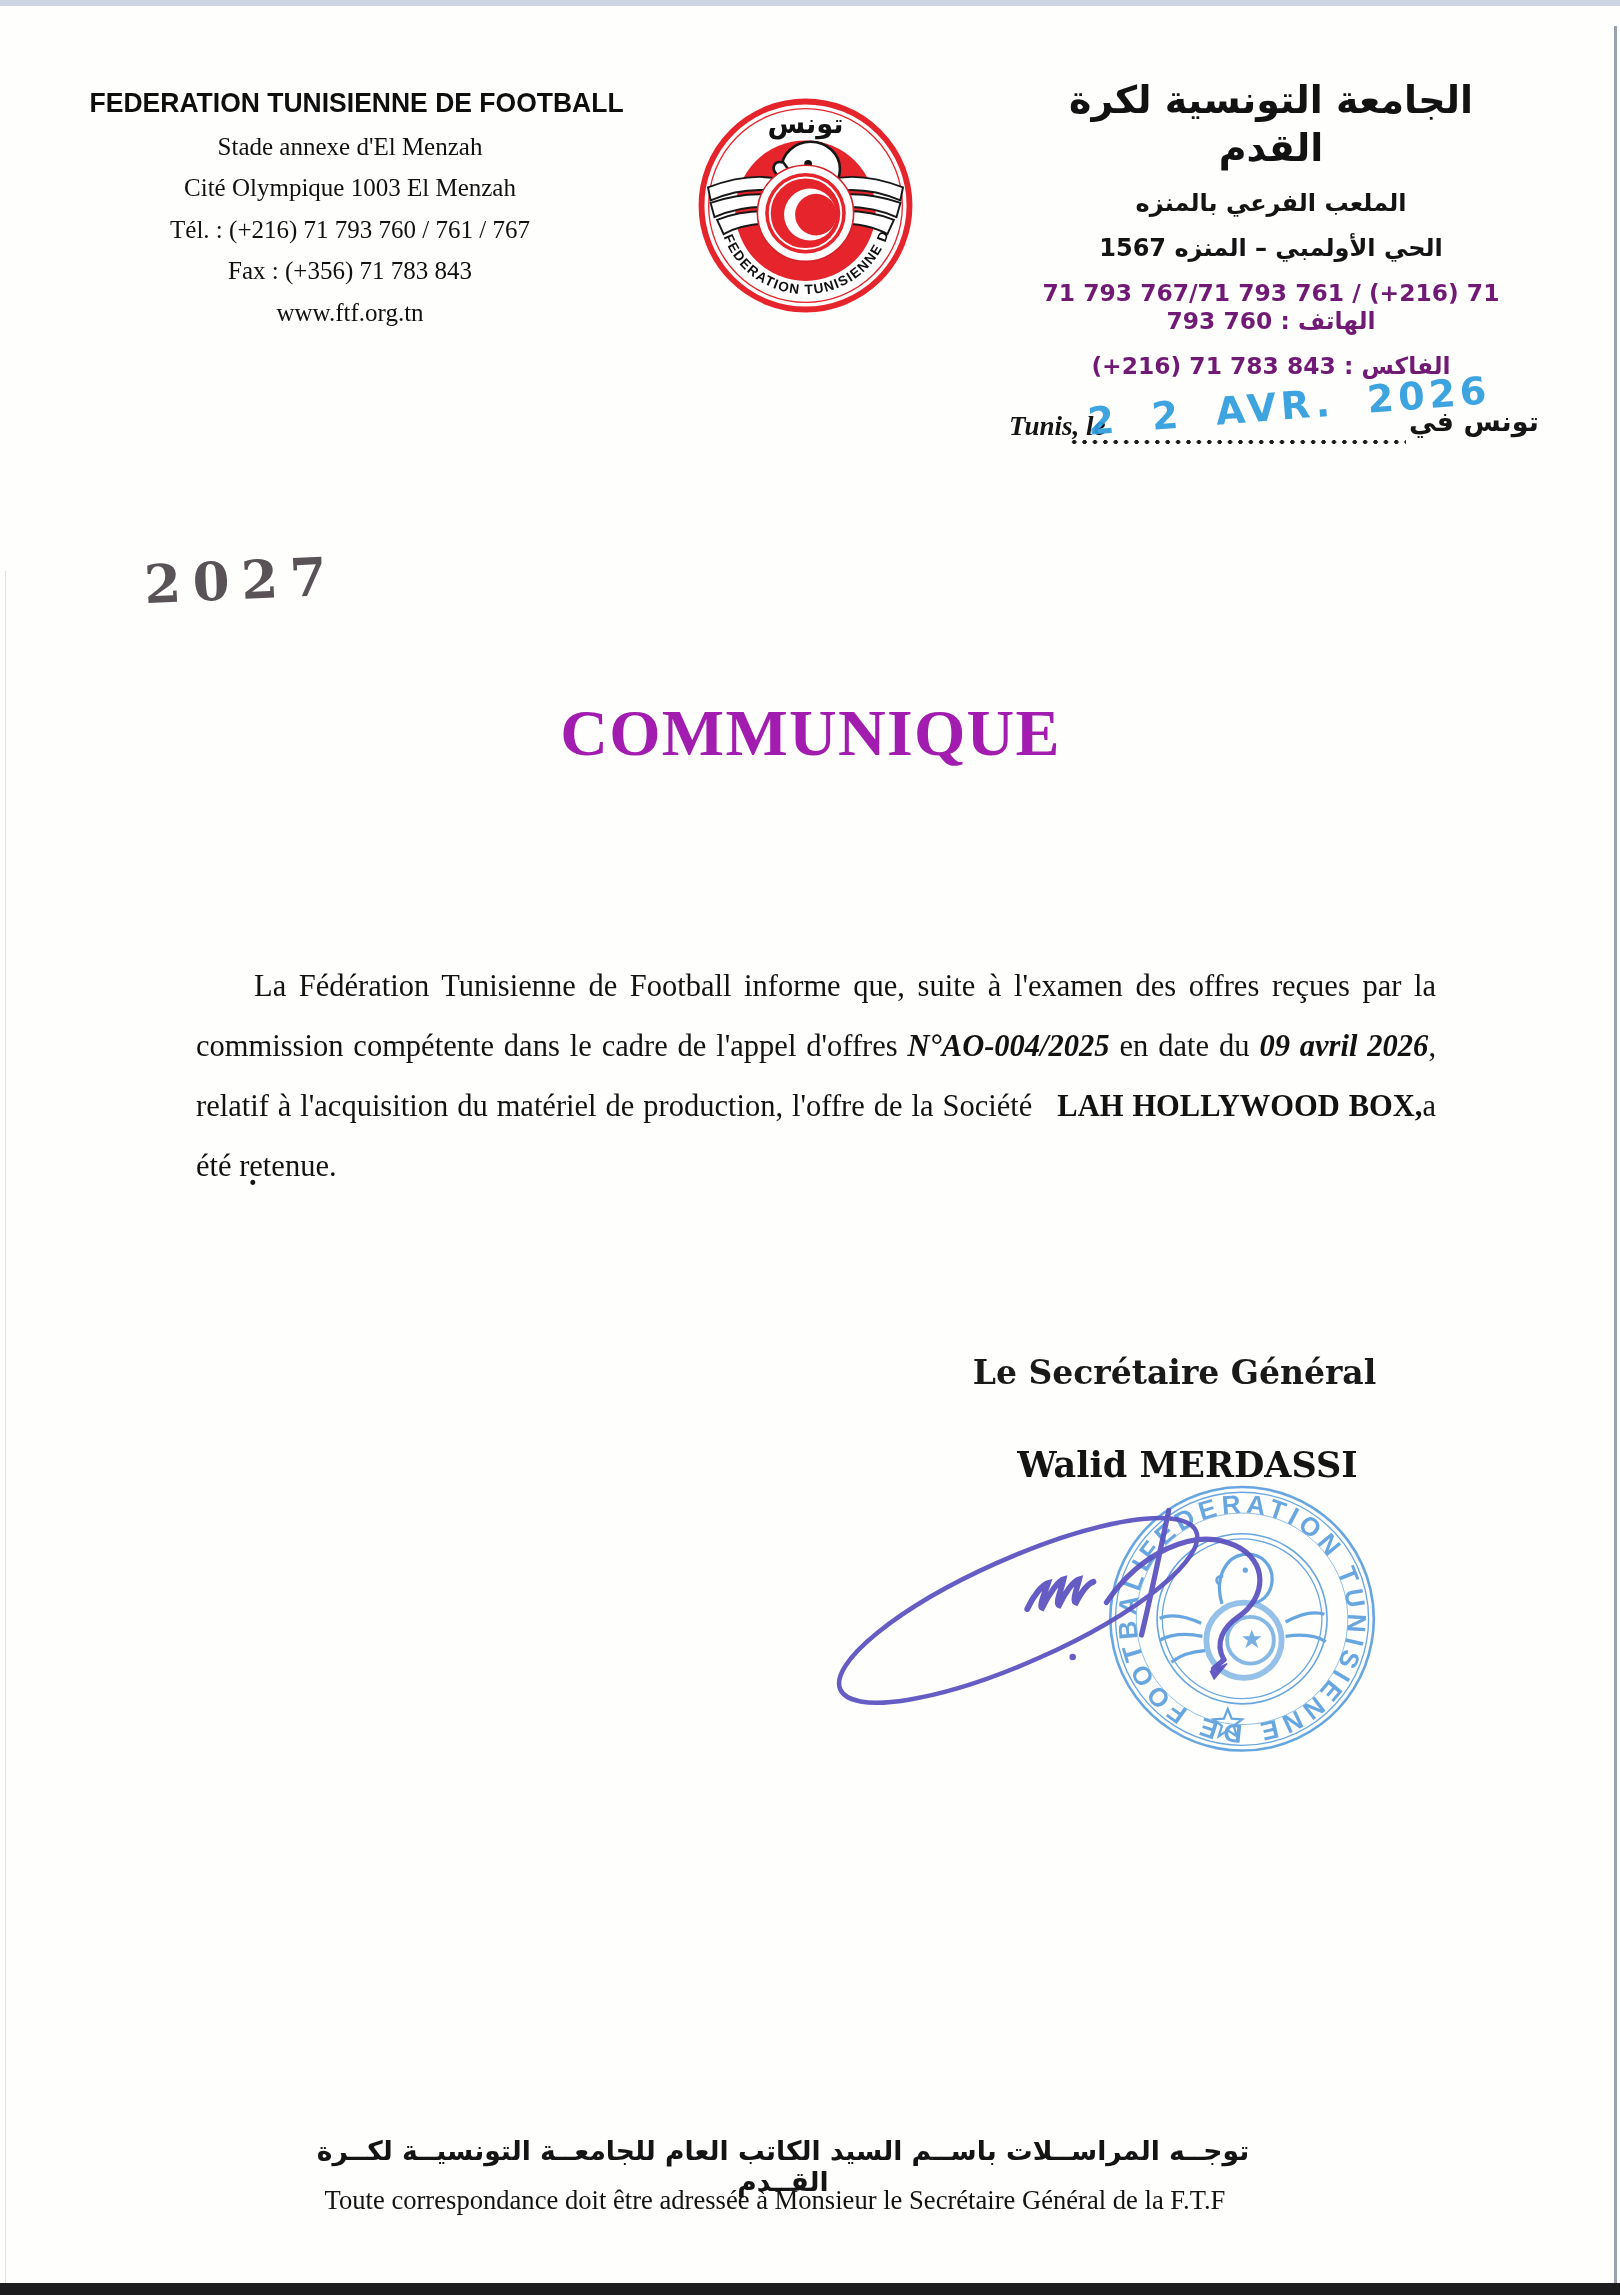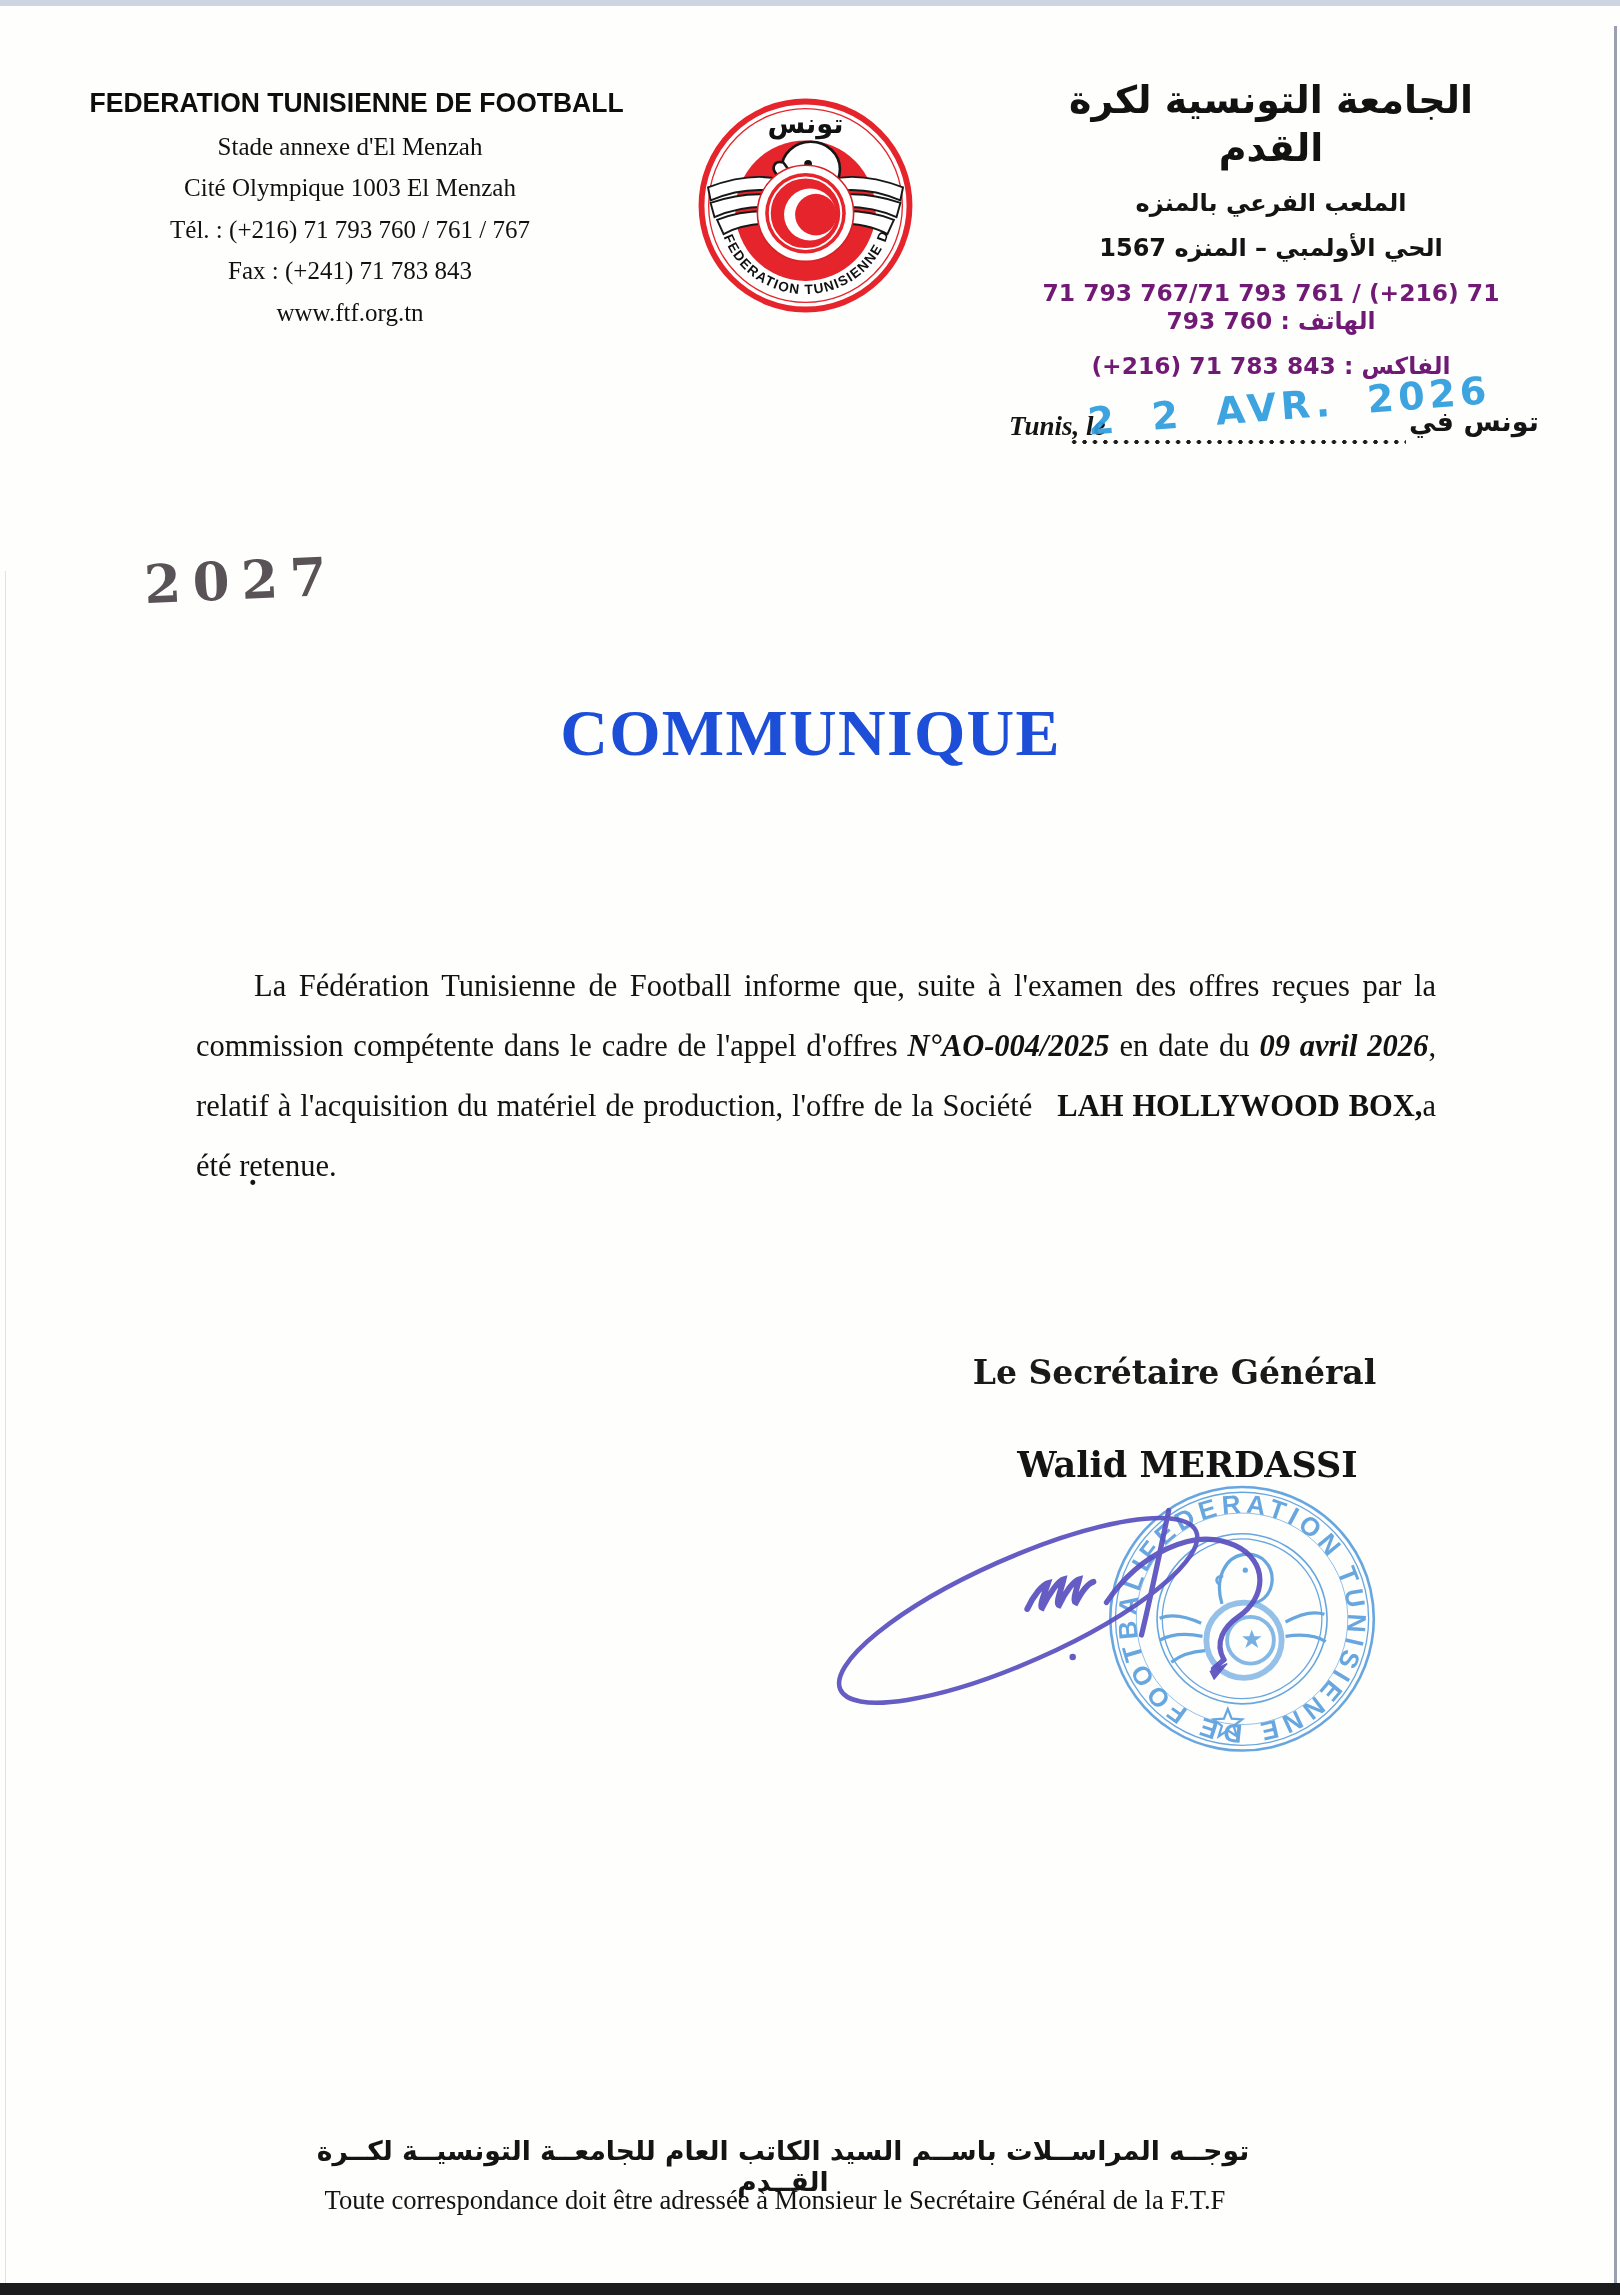--- a/index.html
+++ b/index.html
@@ -45,21 +45,21 @@
   }
 
   .ref-stamp{
     left:144px;top:549px;font-family:"DejaVu Serif",serif;font-weight:bold;font-size:53px;
     letter-spacing:11.7px;color:#3930366;color:#362d33;opacity:.82;transform:rotate(-2.5deg);
     text-shadow:0 0 1.3px rgba(255,255,255,.55);white-space:nowrap;
   }
 
   .doc-title{
     left:402px;top:695px;width:817px;text-align:center;font-weight:bold;font-size:66px;
-    letter-spacing:1.3px;color:#1d4ed8;white-space:nowrap;
+    letter-spacing:1.3px;color:#a21caf;white-space:nowrap;
   }
 
   .body-par{
     left:196px;top:956px;width:1240px;font-size:30.5px;line-height:60px;
     text-align:justify;text-indent:58px;color:#121212;
   }
   .body-par .bi{font-weight:bold;font-style:italic;}
   .body-par .b{font-weight:bold;margin-left:16px;}
   .stray-dot{left:249px;top:1158px;font-size:30.5px;font-weight:bold;}
 
@@ -79,21 +79,21 @@
 </head>
 <body>
 
 <div class="page">
 
   <div class="abs hdr-left">
     <div class="org">FEDERATION TUNISIENNE DE FOOTBALL</div>
     <div class="ln">Stade annexe d'El Menzah</div>
     <div class="ln">Cité Olympique 1003 El Menzah</div>
     <div class="ln">Tél. : (+216) 71 793 760 / 761 / 767</div>
-    <div class="ln">Fax : (+241) 71 783 843</div>
+    <div class="ln">Fax : (+356) 71 783 843</div>
     <div class="ln">www.ftf.org.tn</div>
   </div>
 
   <div class="abs logo-wrap">
     <svg width="221" height="221" viewBox="-170 -170 340 340">
       <circle cx="0" cy="0" r="160" fill="#ffffff" stroke="#e5242b" stroke-width="9"></circle>
       <circle cx="0" cy="0" r="149" fill="none" stroke="#e5242b" stroke-width="2"></circle>
       <circle cx="0" cy="8" r="108" fill="#e5242b"></circle>
 
       <g stroke="#171717" stroke-width="3" fill="#ffffff">

